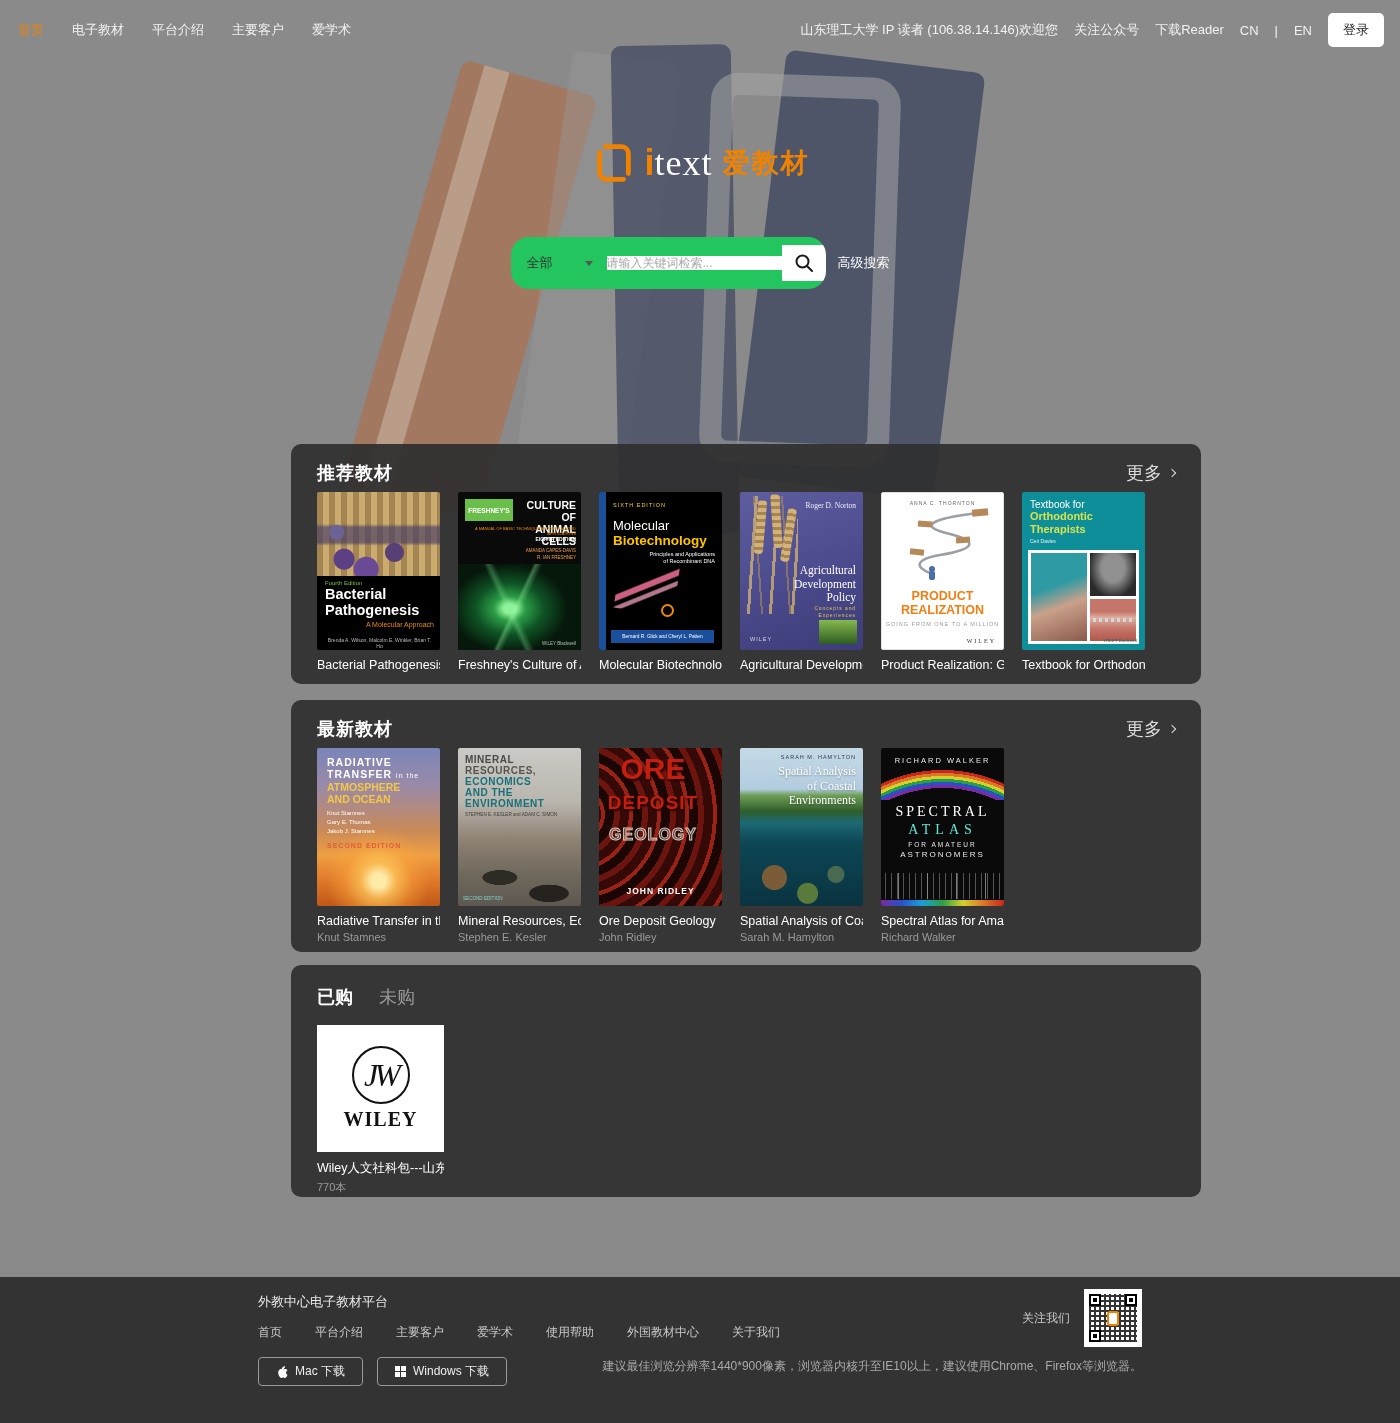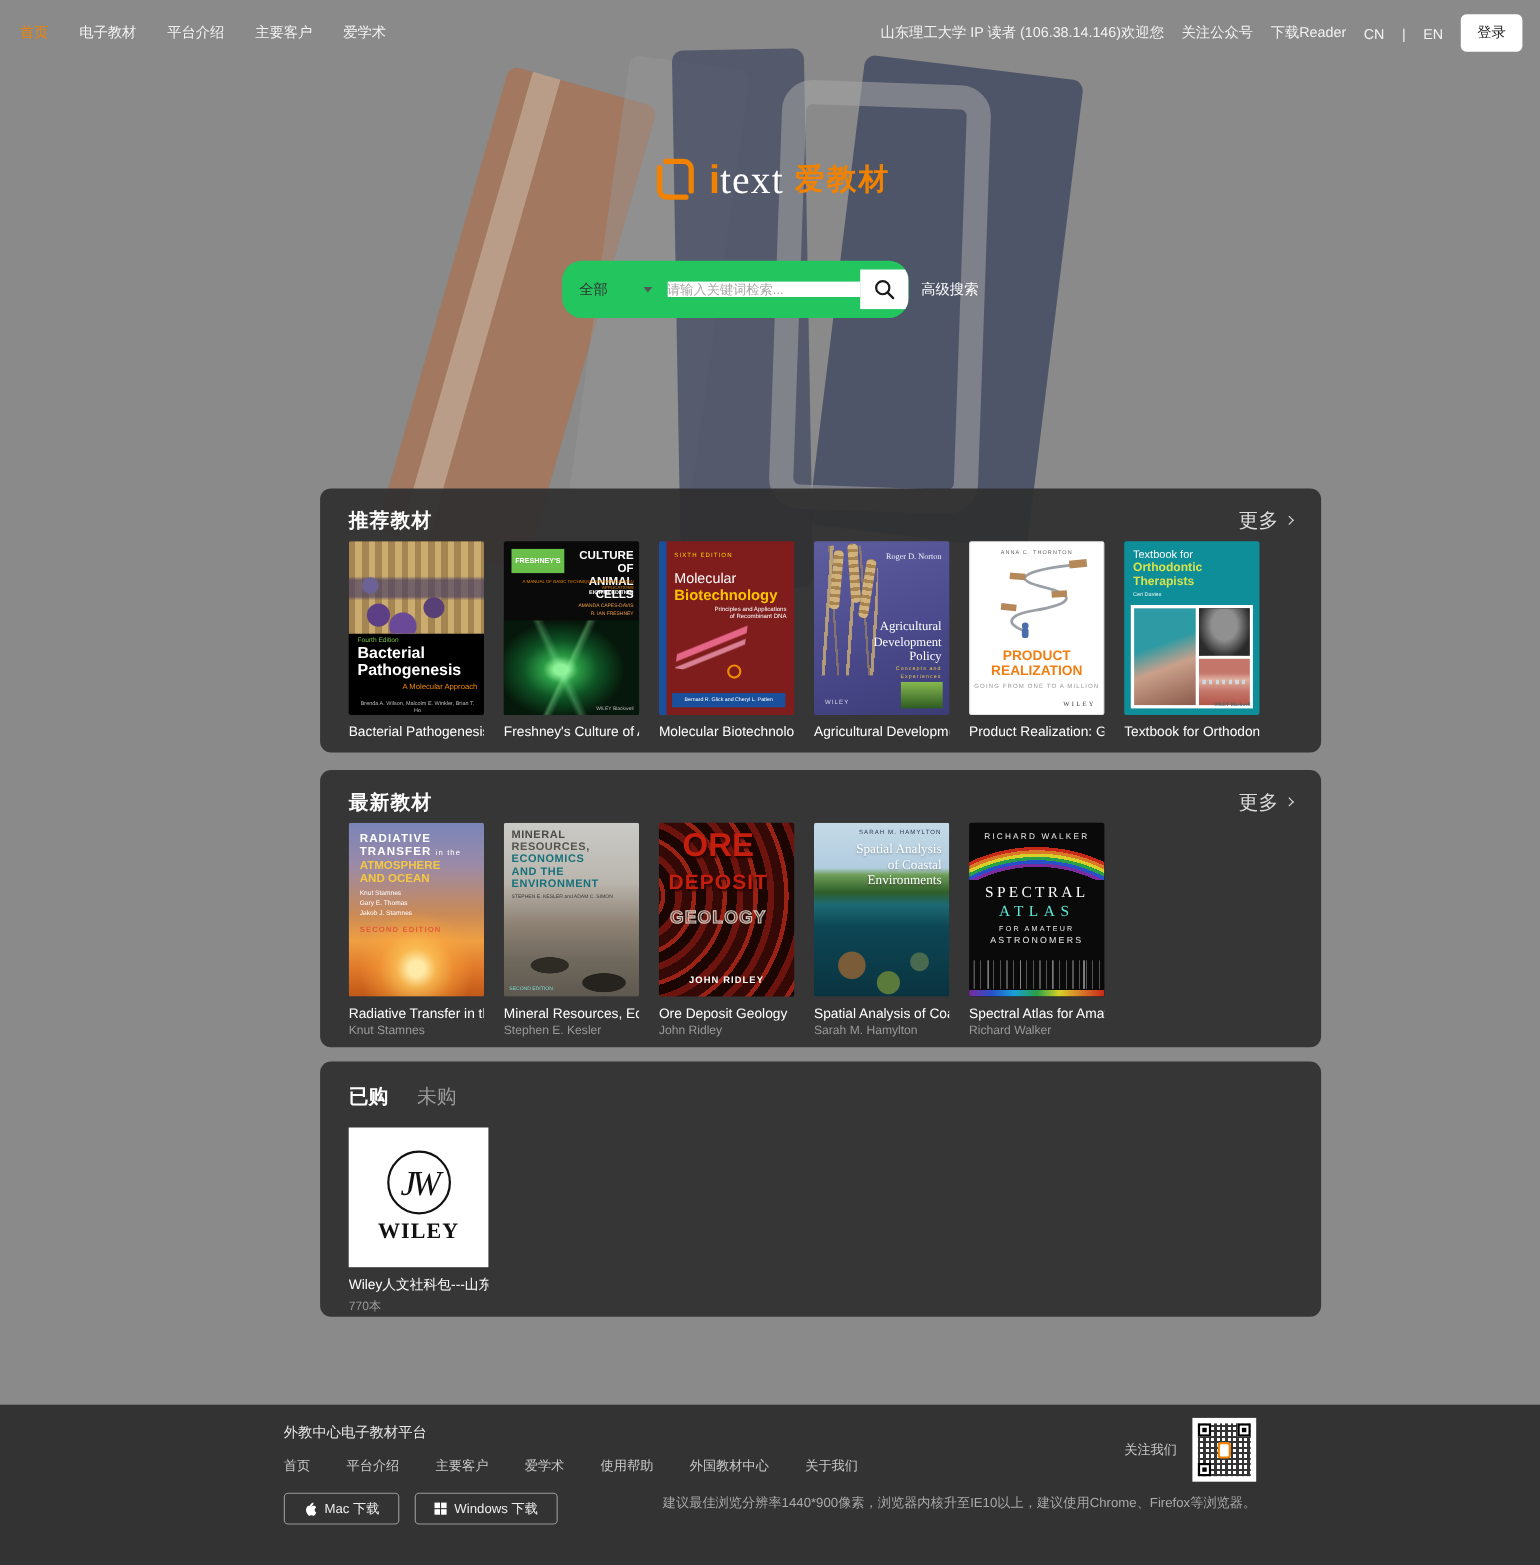--- a/index.html
+++ b/index.html
@@ -124,21 +124,21 @@
   .c2-a1 { top:56px; } .c2-a2 { top:63px; }
   .c2-art { position:absolute; left:0; right:0; bottom:0; height:86px;
     background:
       linear-gradient(115deg, transparent 46%, rgba(160,255,170,0.35) 48%, transparent 52%),
       linear-gradient(65deg, transparent 40%, rgba(140,240,160,0.3) 43%, transparent 47%),
       radial-gradient(ellipse 58px 44px at 42% 52%, rgba(150,255,160,0.95) 0 6px, rgba(50,180,80,0.85) 16px, rgba(15,90,40,0.9) 34px, #06180b 58px),
       #041008; }
   .c2-pub { position:absolute; bottom:4px; right:5px; color:#bbb; font-size:4.5px; z-index:2; }
 
   
-  .c3 { background:#7f1d1d; }
+  .c3 { background:#000000; }
   .c3-strip { position:absolute; left:0; top:0; bottom:0; width:7px; background:#1a4f9c; }
   .c3-txt { position:absolute; left:14px; right:7px; top:10px; }
   .c3-ed { color:#ffd400; font-size:5.5px; letter-spacing:1px; }
   .c3-t1 { color:#fff; font-size:13px; margin-top:10px; }
   .c3-t2 { color:#ffc400; font-size:13.5px; font-weight:bold; }
   .c3-sub { color:#fff; font-size:5.5px; text-align:right; line-height:7px; margin-top:3px; }
   .c3-dna { position:absolute; left:18px; top:68px; width:60px; height:52px;
     background:
       linear-gradient(150deg, transparent 44%, rgba(255,120,160,0.8) 46% 52%, transparent 54%),
       linear-gradient(150deg, transparent 58%, rgba(255,170,200,0.7) 60% 64%, transparent 66%);

